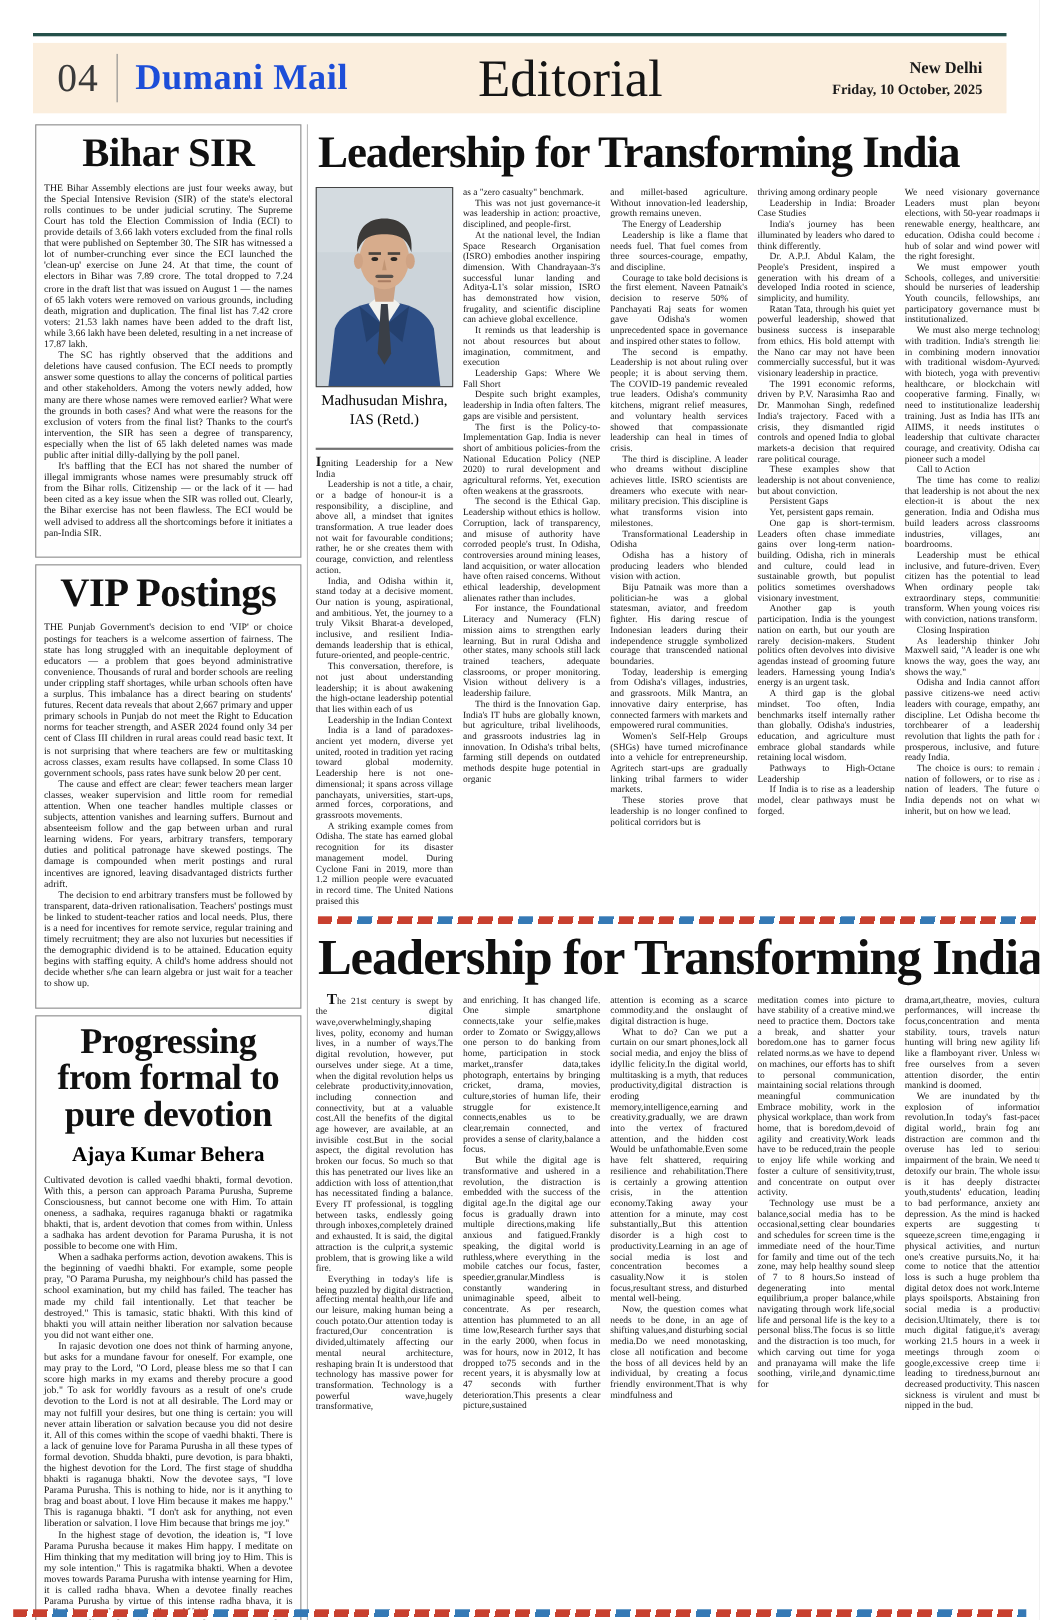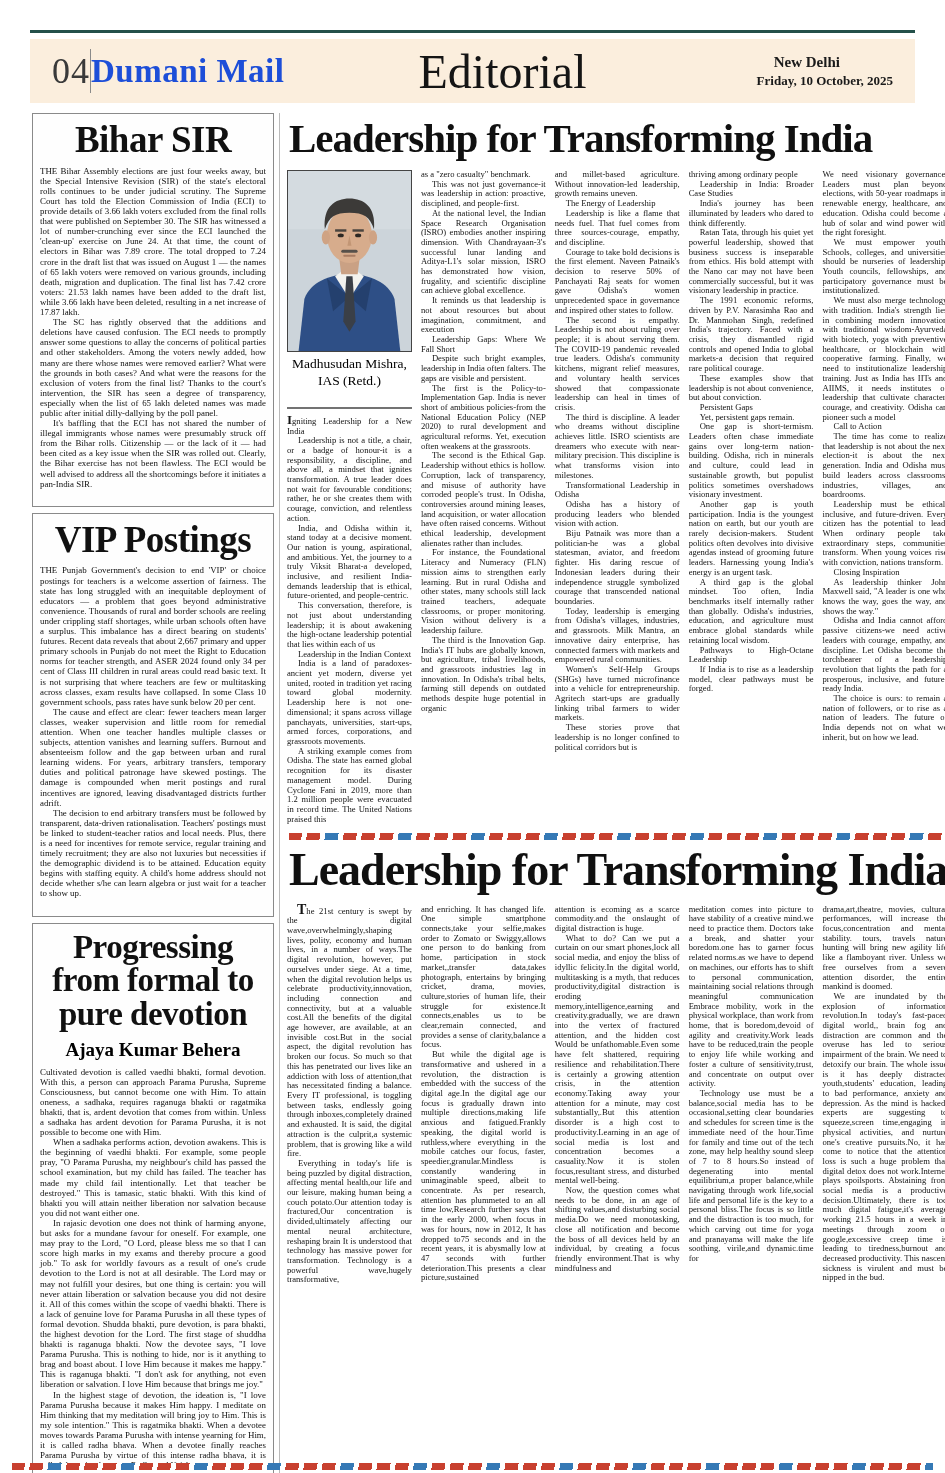--- a/index.html
+++ b/index.html
@@ -5,26 +5,26 @@
   * { margin:0; padding:0; box-sizing:border-box; }
   html,body { background:#e8e8e8; }
   body { width:945px; font-family:"Liberation Serif","DejaVu Serif",serif; }
   .page { position:relative; width:945px; height:1473px; background:#fff; overflow:hidden; }
 
   .top-rule { margin:30px 30px 6px 30px; height:3px; background:#24504a; }
 
   
   .masthead { margin:0 30px; background:#fbeedd; display:flex; align-items:center;
               justify-content:space-between; padding:8px 22px; height:64px; }
-  .mast-left { display:flex; align-items:center; gap:0; }
+  .mast-left { display:flex; align-items:center; gap:16px; }
   .page-num { font-size:36px; color:#3a3a3a; font-weight:400; letter-spacing:1px; }
   .mast-divider { width:1px; height:44px; background:#8a8a8a; }
   .mast-title { font-size:33px; font-weight:bold; color:#1d4ed8; letter-spacing:0.5px; }
   .section-title { font-size:48px; font-weight:normal; color:#151515; letter-spacing:0px; }
-  .mast-right { text-align:center; line-height:1.35; }
+  .mast-right { text-align:right; line-height:1.35; }
   .mast-city { font-size:15px; font-weight:bold; color:#1a1a1a; }
   .mast-date { font-size:13px; font-weight:bold; color:#1a1a1a;padding-left:36px; }
 
   
   .content { display:grid; grid-template-columns:248px 1fr; gap:7px; margin:10px 12px 0 32px; }
 
   
   .sidebar { display:flex; flex-direction:column; gap:6px; border-right:1px solid #bbb; padding-right:5px; }
   .sbox { border:1px solid #8a8a8a; background:#fefefe; padding:5px 7px 17px 7px; }
   .sbox h2 { text-align:center; font-size:37px; font-weight:bold; color:#111;
@@ -193,20 +193,21 @@
             <div class="para">Odisha has a history of producing leaders who blended vision with action.</div>
             <div class="para">Biju Patnaik was more than a politician-he was a global statesman, aviator, and freedom fighter. His daring rescue of Indonesian leaders during their independence struggle symbolized courage that transcended national boundaries.</div>
             <div class="para">Today, leadership is emerging from Odisha's villages, industries, and grassroots. Milk Mantra, an innovative dairy enterprise, has connected farmers with markets and empowered rural communities.</div>
             <div class="para">Women's Self-Help Groups (SHGs) have turned microfinance into a vehicle for entrepreneurship. Agritech start-ups are gradually linking tribal farmers to wider markets.</div>
             <div class="para">These stories prove that leadership is no longer confined to political corridors but is</div>
           </div>
         <div class="col">
             <div class="para">thriving among ordinary people</div>
             <div class="para">Leadership in India: Broader Case Studies</div>
             <div class="para">India's journey has been illuminated by leaders who dared to think differently.</div>
+            <div class="para">Dr. A.P.J. Abdul Kalam, the People's President, inspired a generation with his dream of a developed India rooted in science, simplicity, and humility.</div>
             <div class="para">Ratan Tata, through his quiet yet powerful leadership, showed that business success is inseparable from ethics. His bold attempt with the Nano car may not have been commercially successful, but it was visionary leadership in practice.</div>
             <div class="para">The 1991 economic reforms, driven by P.V. Narasimha Rao and Dr. Manmohan Singh, redefined India's trajectory. Faced with a crisis, they dismantled rigid controls and opened India to global markets-a decision that required rare political courage.</div>
             <div class="para">These examples show that leadership is not about convenience, but about conviction.</div>
             <div class="para">Persistent Gaps</div>
             <div class="para">Yet, persistent gaps remain.</div>
             <div class="para">One gap is short-termism. Leaders often chase immediate gains over long-term nation-building. Odisha, rich in minerals and culture, could lead in sustainable growth, but populist politics sometimes overshadows visionary investment.</div>
             <div class="para">Another gap is youth participation. India is the youngest nation on earth, but our youth are rarely decision-makers. Student politics often devolves into divisive agendas instead of grooming future leaders. Harnessing young India's energy is an urgent task.</div>
             <div class="para">A third gap is the global mindset. Too often, India benchmarks itself internally rather than globally. Odisha's industries, education, and agriculture must embrace global standards while retaining local wisdom.</div>
             <div class="para">Pathways to High-Octane Leadership</div>
             <div class="para">If India is to rise as a leadership model, clear pathways must be forged.</div>

